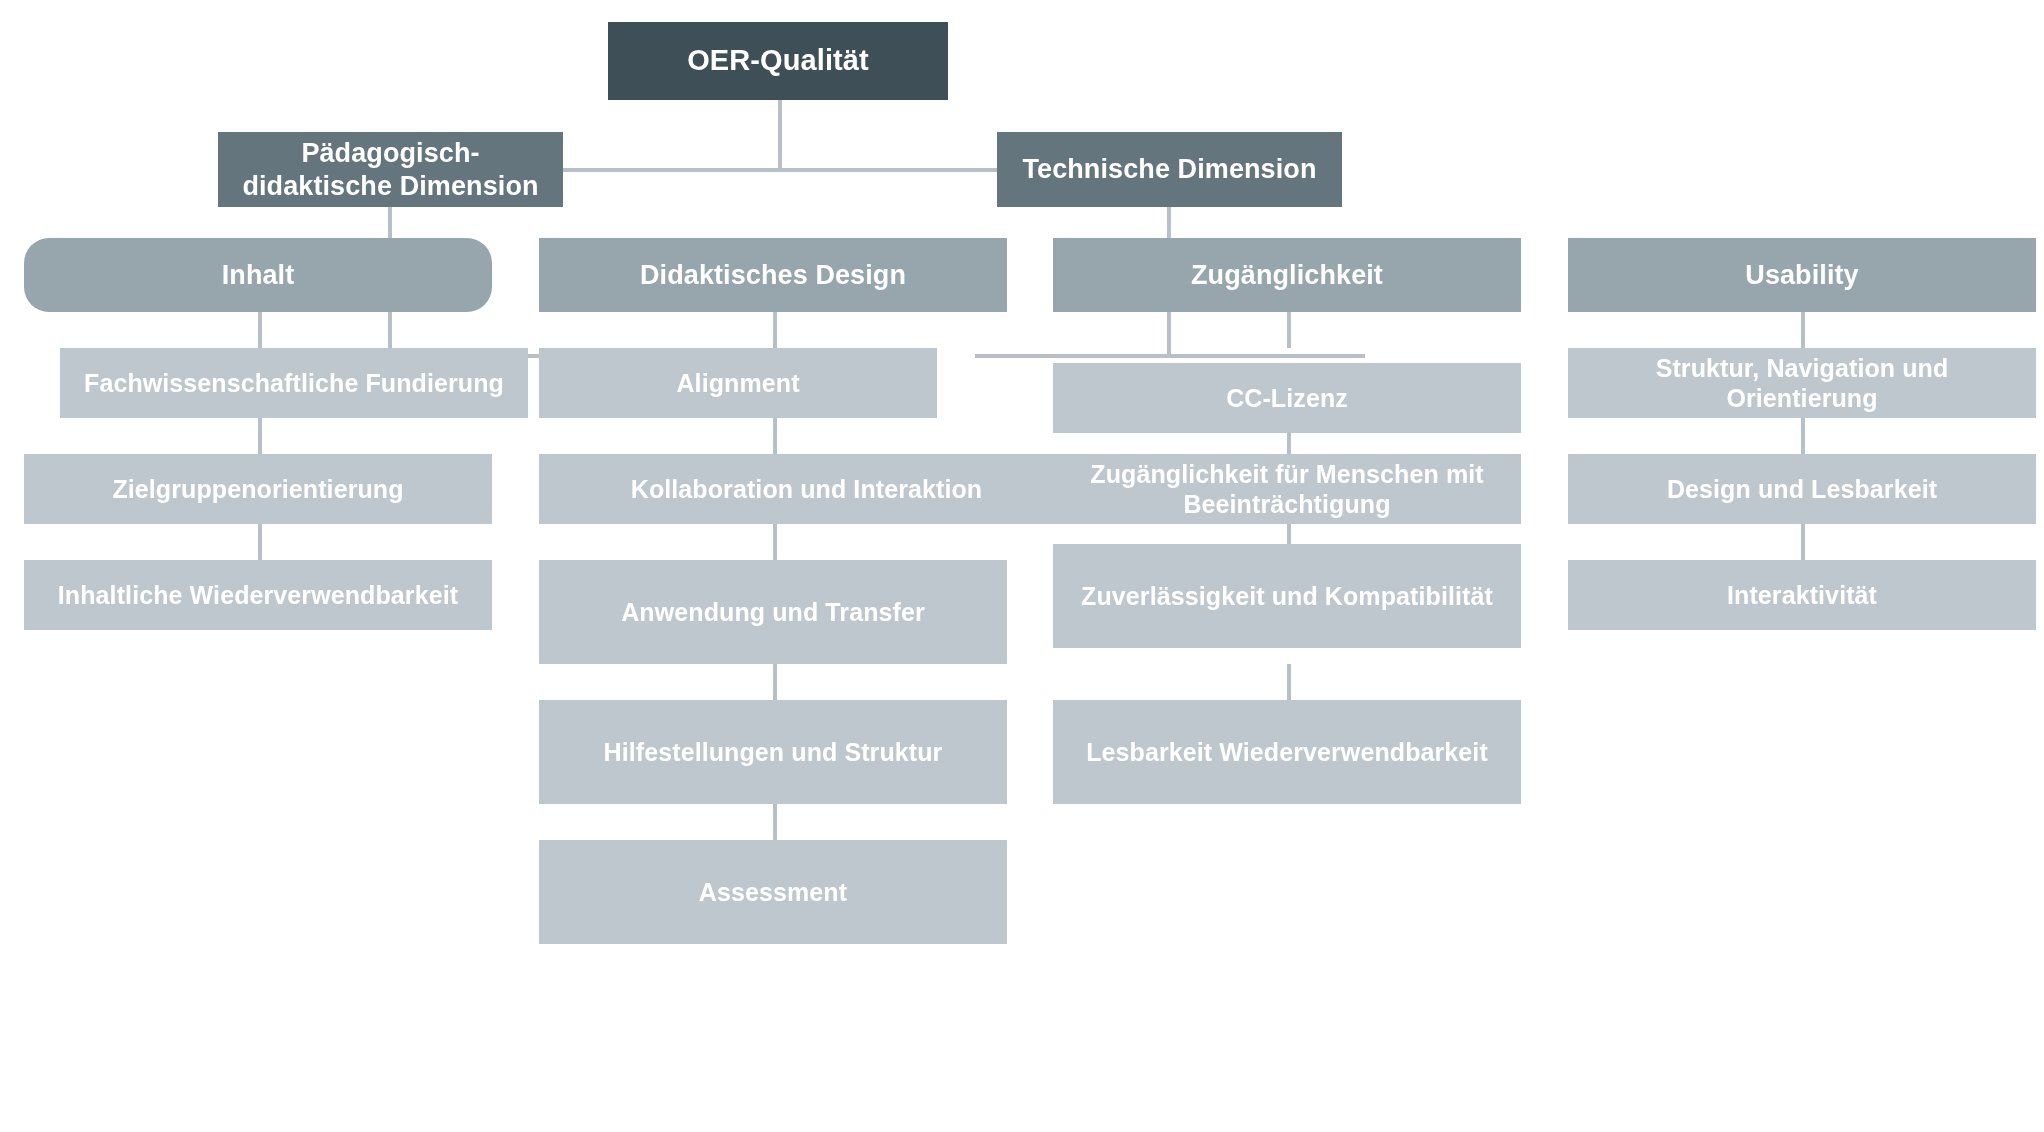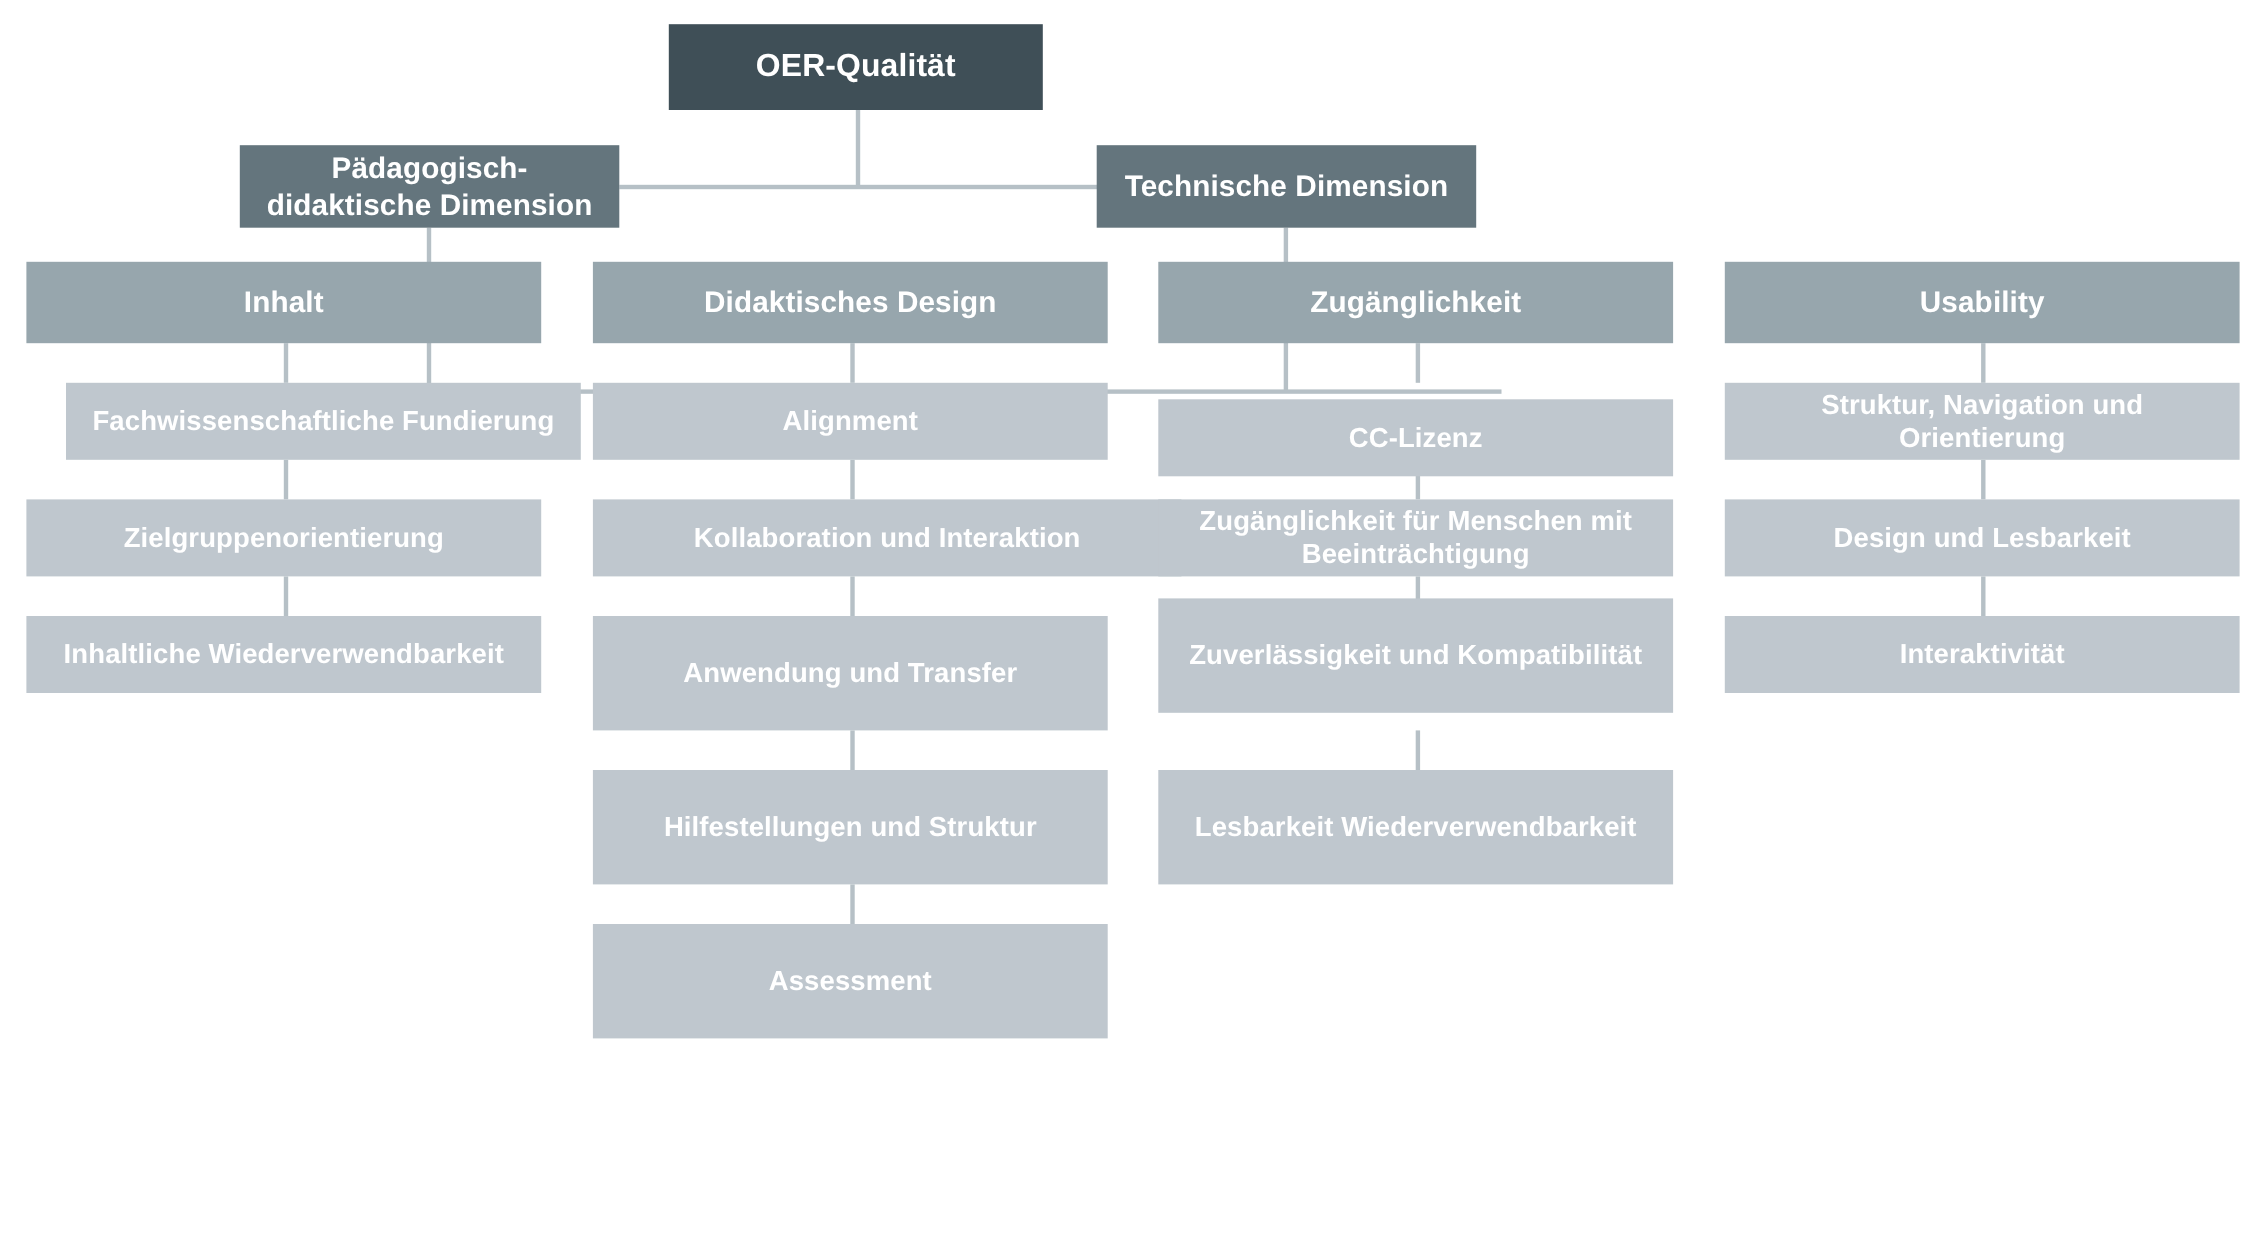--- a/index.html
+++ b/index.html
@@ -72,35 +72,35 @@
   <div class="conn v" style="left:1801px; top:312px; height:36px;"></div>
   <div class="conn v" style="left:1801px; top:418px; height:36px;"></div>
   <div class="conn v" style="left:1801px; top:524px; height:36px;"></div>
 
   <div class="node lvl0" style="left:608px; top:22px; width:340px; height:78px;">OER-Qualität</div>
 
   <div class="node lvl1" style="left:218px; top:132px; width:345px; height:75px;">Pädagogisch-didaktische Dimension</div>
 
   <div class="node lvl1" style="left:997px; top:132px; width:345px; height:75px;">Technische Dimension</div>
 
-  <div class="node lvl2" style="left:24px; top:238px; width:468px; height:74px;">Inhalt</div>
+  <div class="node lvl2" style="left:24px; top:238px; width:468px; height:74px;border-radius:25px;">Inhalt</div>
 
   <div class="node lvl2" style="left:539px; top:238px; width:468px; height:74px;">Didaktisches Design</div>
 
   <div class="node lvl2" style="left:1053px; top:238px; width:468px; height:74px;text-align:center;">Zugänglichkeit</div>
 
   <div class="node lvl2" style="left:1568px; top:238px; width:468px; height:74px;">Usability</div>
 
   <div class="node lvl3" style="left:24px; top:348px; width:468px; height:70px;margin-left:36px;">Fachwissenschaftliche Fundierung</div>
 
   <div class="node lvl3" style="left:24px; top:454px; width:468px; height:70px;">Zielgruppenorientierung</div>
 
   <div class="node lvl3" style="left:24px; top:560px; width:468px; height:70px;">Inhaltliche Wiederverwendbarkeit</div>
 
-  <div class="node lvl3" style="left:539px; top:348px; width:468px; height:70px;">Alignment</div>
+  <div class="node lvl3" style="left:539px; top:348px; width:398px; height:70px;">Alignment</div>
 
   <div class="node lvl3" style="left:539px; top:454px; width:535px; height:70px;">Kollaboration und Interaktion</div>
 
   <div class="node lvl3" style="left:539px; top:560px; width:468px; height:104px;">Anwendung und Transfer</div>
 
   <div class="node lvl3" style="left:539px; top:700px; width:468px; height:104px;">Hilfestellungen und Struktur</div>
 
   <div class="node lvl3" style="left:539px; top:840px; width:468px; height:104px;">Assessment</div>
 
   <div class="node lvl3" style="left:1053px; top:363px; width:468px; height:70px;">CC-Lizenz</div>

